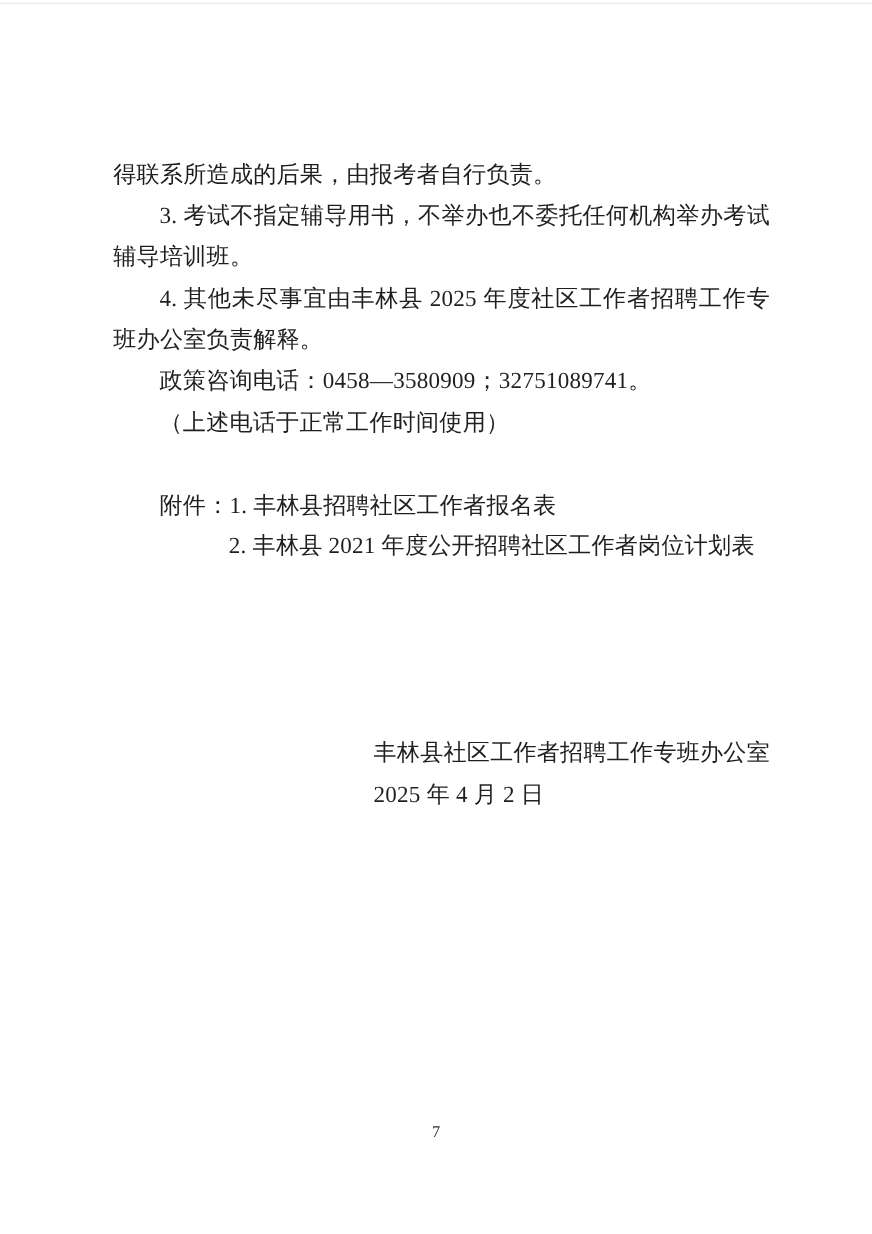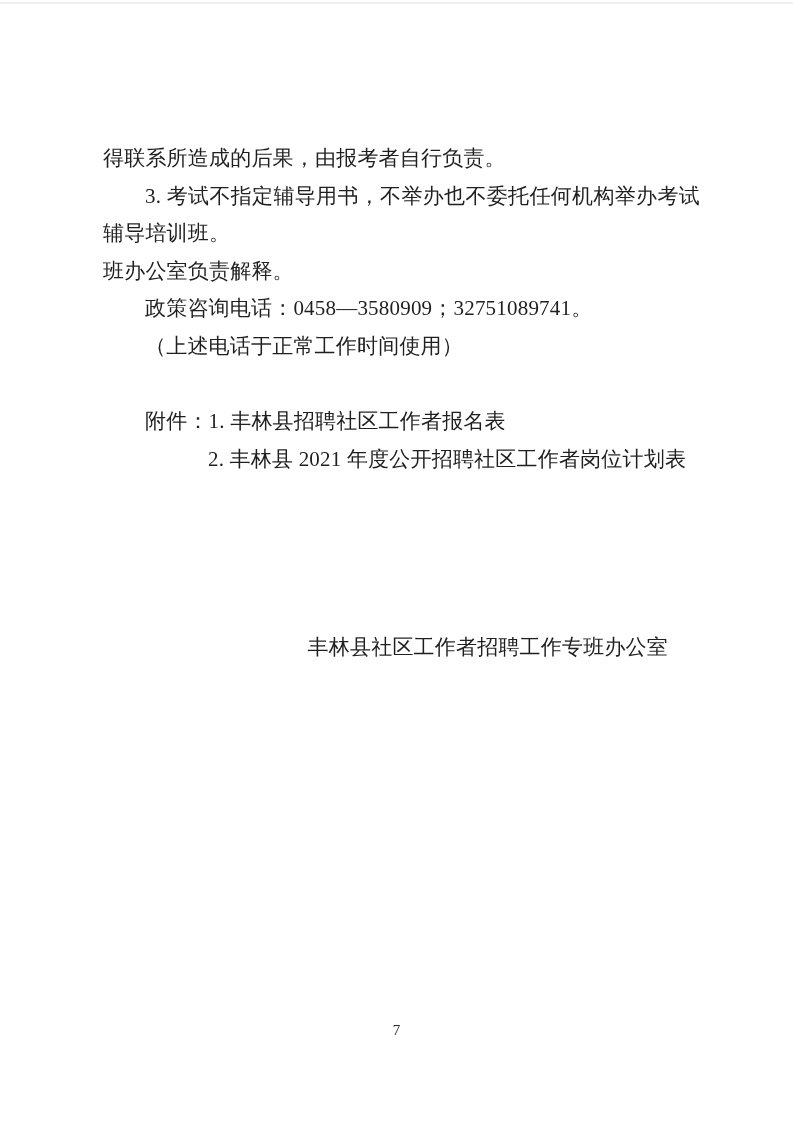--- a/index.html
+++ b/index.html
@@ -46,21 +46,20 @@
   .ind5 { text-indent: 105px; }
   .just {
     text-align: justify;
     text-align-last: justify;
   }
   .spacer-1 { height: 37.6px; }
   .spacer-4 { height: 150.4px; }
   .sig-block {
     width: fit-content;
     margin-left: auto;
-    margin-right: 32px;
     text-align: left;
   }
   .sig-org { margin: 0; }
   .sig-date { margin: 0; }
   .pagenum {
     position: absolute;
     top: 1021px;
     left: 0;
     width: 100%;
     text-align: center;
@@ -74,32 +73,34 @@
 
 <div class="page">
 
   <div class="top-edge"></div>
 
   <div class="doc">
 
     <p class="line">得联系所造成的后果，由报考者自行负责。</p>
     <p class="line ind2 just">3. 考试不指定辅导用书，不举办也不委托任何机构举办考试</p>
     <p class="line">辅导培训班。</p>
+    <p class="line ind2 just">4. 其他未尽事宜由丰林县 2025 年度社区工作者招聘工作专</p>
     <p class="line">班办公室负责解释。</p>
     <p class="line ind2">政策咨询电话：0458—3580909；32751089741。</p>
     <p class="line ind2">（上述电话于正常工作时间使用）</p>
 
     <div class="spacer-1"></div>
 
     <p class="line ind2">附件：1. 丰林县招聘社区工作者报名表</p>
     <p class="line ind5">2. 丰林县 2021 年度公开招聘社区工作者岗位计划表</p>
 
     <div class="spacer-4"></div>
 
     <div class="sig-block">
       <p class="sig-org">丰林县社区工作者招聘工作专班办公室</p>
+      <p class="sig-date">2025 年 4 月 2 日</p>
     </div>
 
   </div>
 
   <div class="pagenum">7</div>
 
 </div>
 
 </body></html>

